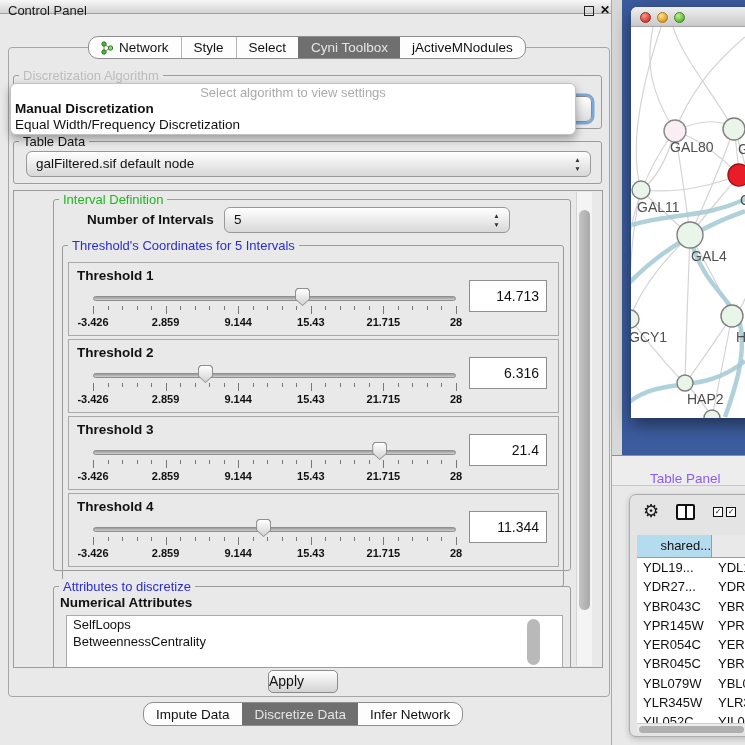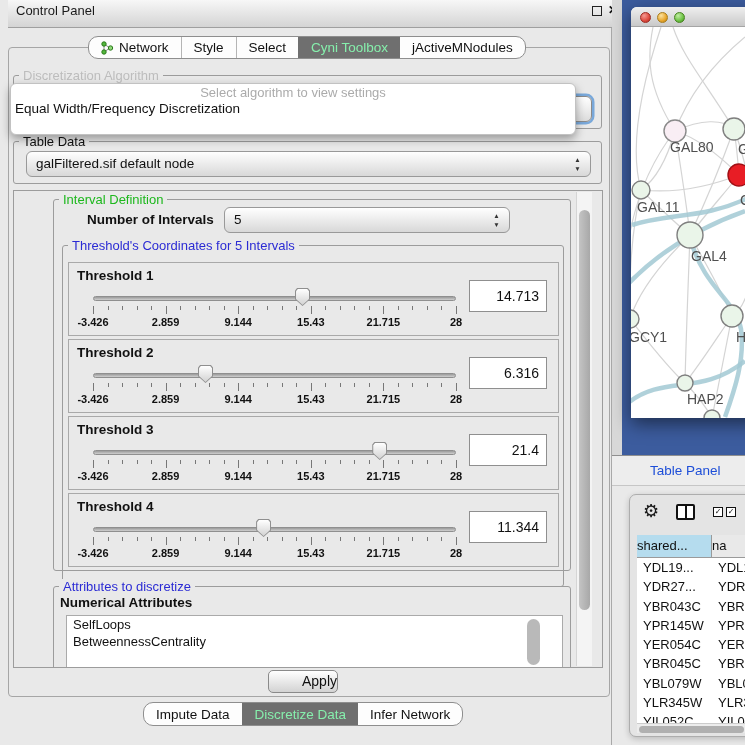--- a/index.html
+++ b/index.html
@@ -5,31 +5,31 @@
   :root{
     --bg:#e9e9e9; --border:#9c9c9c; --green-title:#1db81d; --blue-title:#2b2bd4;
     --desktop-blue:#3c5c9e; --seltab:#6f6f6f; --selcol:#b5dcee; --rednode:#e81d25;
   }
   *{margin:0;padding:0;box-sizing:border-box;}
   body{font-family:"Liberation Sans",sans-serif;background:#fff;}
   #root{position:relative;width:745px;height:745px;background:var(--bg);overflow:hidden;font-size:13px;color:#111;}
 
   
   #cp{position:absolute;left:0;top:0;width:612px;height:745px;background:var(--bg);border-right:1px solid #a9a9a9;}
-  #cp-titlebar{position:absolute;left:8px;top:0;width:100%;height:28px;background:linear-gradient(#f7f7f7,#d4d4d4);border-bottom:1px solid #9f9f9f;padding-left:25px;}
+  #cp-titlebar{position:absolute;left:0;top:0;width:100%;height:14px;background:linear-gradient(#f7f7f7,#d4d4d4);border-bottom:1px solid #9f9f9f;padding-left:25px;}
   #cp-title{position:absolute;left:8px;top:0;line-height:21px;font-size:13px;color:#1a1a1a;}
   #float-btn{position:absolute;left:584px;top:6px;width:10px;height:10px;border:1.5px solid #222;background:transparent;}
   #close-btn{position:absolute;left:599px;top:3px;width:12px;height:15px;font-weight:bold;font-size:12px;color:#111;line-height:15px;text-align:center;}
 
   .seg-tabs{position:absolute;display:flex;height:23px;background:#fdfdfd;border:1px solid #8e8e8e;border-radius:10px;overflow:hidden;z-index:10;}
   #top-tabs{left:88px;top:36px;}
   #bottom-tabs{left:143px;top:702px;height:24px;}
   .seg{display:flex;align-items:center;gap:5px;padding:0 12px;font-size:13.5px;color:#111;border-left:1px solid #b5b5b5;white-space:nowrap;}
   .seg:first-child{border-left:none;}
-  .seg.sel{background:var(--seltab);color:#86efac;border-left-color:var(--seltab);}
+  .seg.sel{background:var(--seltab);color:#e5e5e5;border-left-color:var(--seltab);}
   .seg.sel + .seg{border-left:none;}
 
   #cp-frame{position:absolute;left:8px;top:47px;width:602px;height:650px;border:1px solid #a6a6a6;border-radius:4px;z-index:1;}
 
   .group{position:absolute;border:1px solid var(--border);border-radius:3px;}
   .legend{position:absolute;top:-8px;left:5px;background:var(--bg);padding:0 4px;font-size:13px;color:#111;}
   .legend.faint{color:#bdbdbd;}
   .legend.green{color:var(--green-title);}
   .legend.blue{color:var(--blue-title);}
 
@@ -68,47 +68,47 @@
   .tick.major{height:8px;}
   .scale-lbl{position:absolute;top:53px;transform:translateX(-50%);font-size:11px;font-weight:600;color:#111;white-space:nowrap;}
   .thr-value{position:absolute;left:400px;top:17px;width:78px;height:32px;background:#fff;border:1px solid #8f8f8f;text-align:right;line-height:30px;padding-right:7px;font-size:14px;}
 
   #attr-group{left:39px;top:395px;width:518px;height:95px;}
   #attr-title{position:absolute;left:6px;top:8px;font-weight:bold;font-size:13.5px;}
   #attr-list{position:absolute;left:12px;top:28px;width:497px;height:64px;background:#fff;border:1px solid #aaa;overflow:hidden;}
   .attr-item{height:17px;line-height:17px;padding-left:6px;font-size:13px;}
   #attr-scroll{position:absolute;left:460px;top:3px;width:13px;height:46px;background:#b9b9b9;border-radius:7px;}
 
-  #apply-btn{position:absolute;left:268px;top:670px;width:70px;height:23px;background:linear-gradient(#ffffff,#d3d3d3);border:1px solid #8a8a8a;border-radius:5px;text-align:right;line-height:21px;font-size:14px;z-index:3;}
+  #apply-btn{position:absolute;left:268px;top:670px;width:70px;height:23px;background:linear-gradient(#ffffff,#d3d3d3);border:1px solid #8a8a8a;border-radius:5px;text-align:left;line-height:21px;font-size:14px;z-index:3;}
 
   
   #right{position:absolute;left:612px;top:0;width:133px;height:745px;}
   #divider{position:absolute;left:0;top:0;width:10px;height:455px;background:#d8d8d8;}
   #desktop{position:absolute;left:10px;top:0;width:123px;height:455px;background:var(--desktop-blue);}
   #net-window{position:absolute;left:19px;top:7px;width:130px;height:411px;background:#fff;border-radius:6px 6px 0 0;box-shadow:0 6px 18px rgba(0,0,0,.5);}
   #net-titlebar{position:relative;height:20px;background:linear-gradient(#efefef,#c9c9c9);border-bottom:1px solid #a5a5a5;border-radius:6px 6px 0 0;}
   .light{position:absolute;top:4.5px;width:11px;height:11px;border-radius:50%;}
   #light-red{left:9px;background:radial-gradient(circle at 35% 30%,#f49a92,#dd4a3e 60%,#a5261d);border:1px solid #9c2a22;}
   #light-yellow{left:26px;background:radial-gradient(circle at 35% 30%,#fbe2a0,#e8a62c 60%,#b37a12);border:1px solid #a87d1c;}
   #light-green{left:43px;background:radial-gradient(circle at 35% 30%,#c2eda4,#6cc244 60%,#3f8c21);border:1px solid #47821f;}
   #net-canvas{position:absolute;left:0;top:20px;width:126px;height:391px;overflow:hidden;}
 
   #tablepanel-bar{position:absolute;left:0;top:455px;width:133px;height:31px;background:#ededed;border-top:1px solid #8f8f8f;border-bottom:1px solid #c6c6c6;}
-  #tablepanel-title{position:absolute;left:38px;top:0;line-height:30px;font-size:13.5px;color:#1d4ed8;}
+  #tablepanel-title{position:absolute;left:38px;top:8px;line-height:30px;font-size:13.5px;color:#8b5cf6;}
   #right-bg{position:absolute;left:0;top:486px;width:133px;height:259px;background:var(--bg);}
 
   #table-window{position:absolute;left:17px;top:494px;width:130px;height:243px;background:#e4e4e4;border:1px solid #adadad;border-radius:7px;box-shadow:0 2px 6px rgba(0,0,0,.2);overflow:hidden;}
   #tw-gear{position:absolute;left:13px;top:6px;font-size:18px;color:#1a1a1a;line-height:20px;}
   #tw-split{position:absolute;left:46px;top:9px;width:19px;height:16px;border:2px solid #111;border-radius:2px;background:#fff;}
   #tw-split i{position:absolute;left:7px;top:0;width:2px;height:12px;background:#111;display:block;}
   .cb{position:absolute;top:12px;width:10px;height:10px;border:1.5px solid #111;font-size:8px;line-height:8px;text-align:center;color:#111;background:#fff;}
   #cb1{left:83px;} #cb2{left:96px;}
   #tw-table{position:absolute;left:7px;top:40px;width:140px;background:#fff;}
   #tbl-head{display:flex;height:23px;}
-  .th{border-bottom:1px solid #9a9a9a;border-right:1px solid #9a9a9a;background:#e9e9e9;text-align:left;line-height:22px;font-size:13px;overflow:hidden;white-space:nowrap;}
+  .th{border-bottom:1px solid #9a9a9a;border-right:1px solid #9a9a9a;background:#e9e9e9;text-align:right;line-height:22px;font-size:13px;overflow:hidden;white-space:nowrap;}
   .th.sel{background:var(--selcol);}
   .th.c1{width:75px;} .th.c2{flex:1;}
   .tr{display:flex;height:19.3px;}
   .td{line-height:19.3px;font-size:13px;overflow:hidden;white-space:nowrap;padding-left:6px;}
   .td.c1{width:75px;} .td.c2{flex:1;}
   #hscroll{position:absolute;left:7px;top:228px;width:140px;height:10px;background:#ececec;border-top:1px solid #ccc;}
   #hscroll-thumb{position:absolute;left:2px;top:1.5px;width:105px;height:7px;background:#b0b0b0;border-radius:4px;}
 
   svg text{font-family:"Liberation Sans",sans-serif;}
 </style>
@@ -152,20 +152,21 @@
         </span>
       </div>
 
     <div class="group" id="alg-group">
       <span class="legend faint">Discretization Algorithm</span>
     </div>
     <div id="alg-combo-fragment"></div>
 
     <div id="algo-popup">
       <div id="popup-prompt">Select algorithm to view settings</div>
+      <div class="popup-item bold">Manual Discretization</div>
       <div class="popup-item">Equal Width/Frequency Discretization</div>
     </div>
 
     <div class="group" id="tabledata-group">
       <span class="legend">Table Data</span>
       <div class="combo" id="tabledata-combo">
         <span class="cv">galFiltered.sif default node</span>
         <span class="stepper"><span>▲</span><br><span>▼</span></span>
       </div>
     </div>

